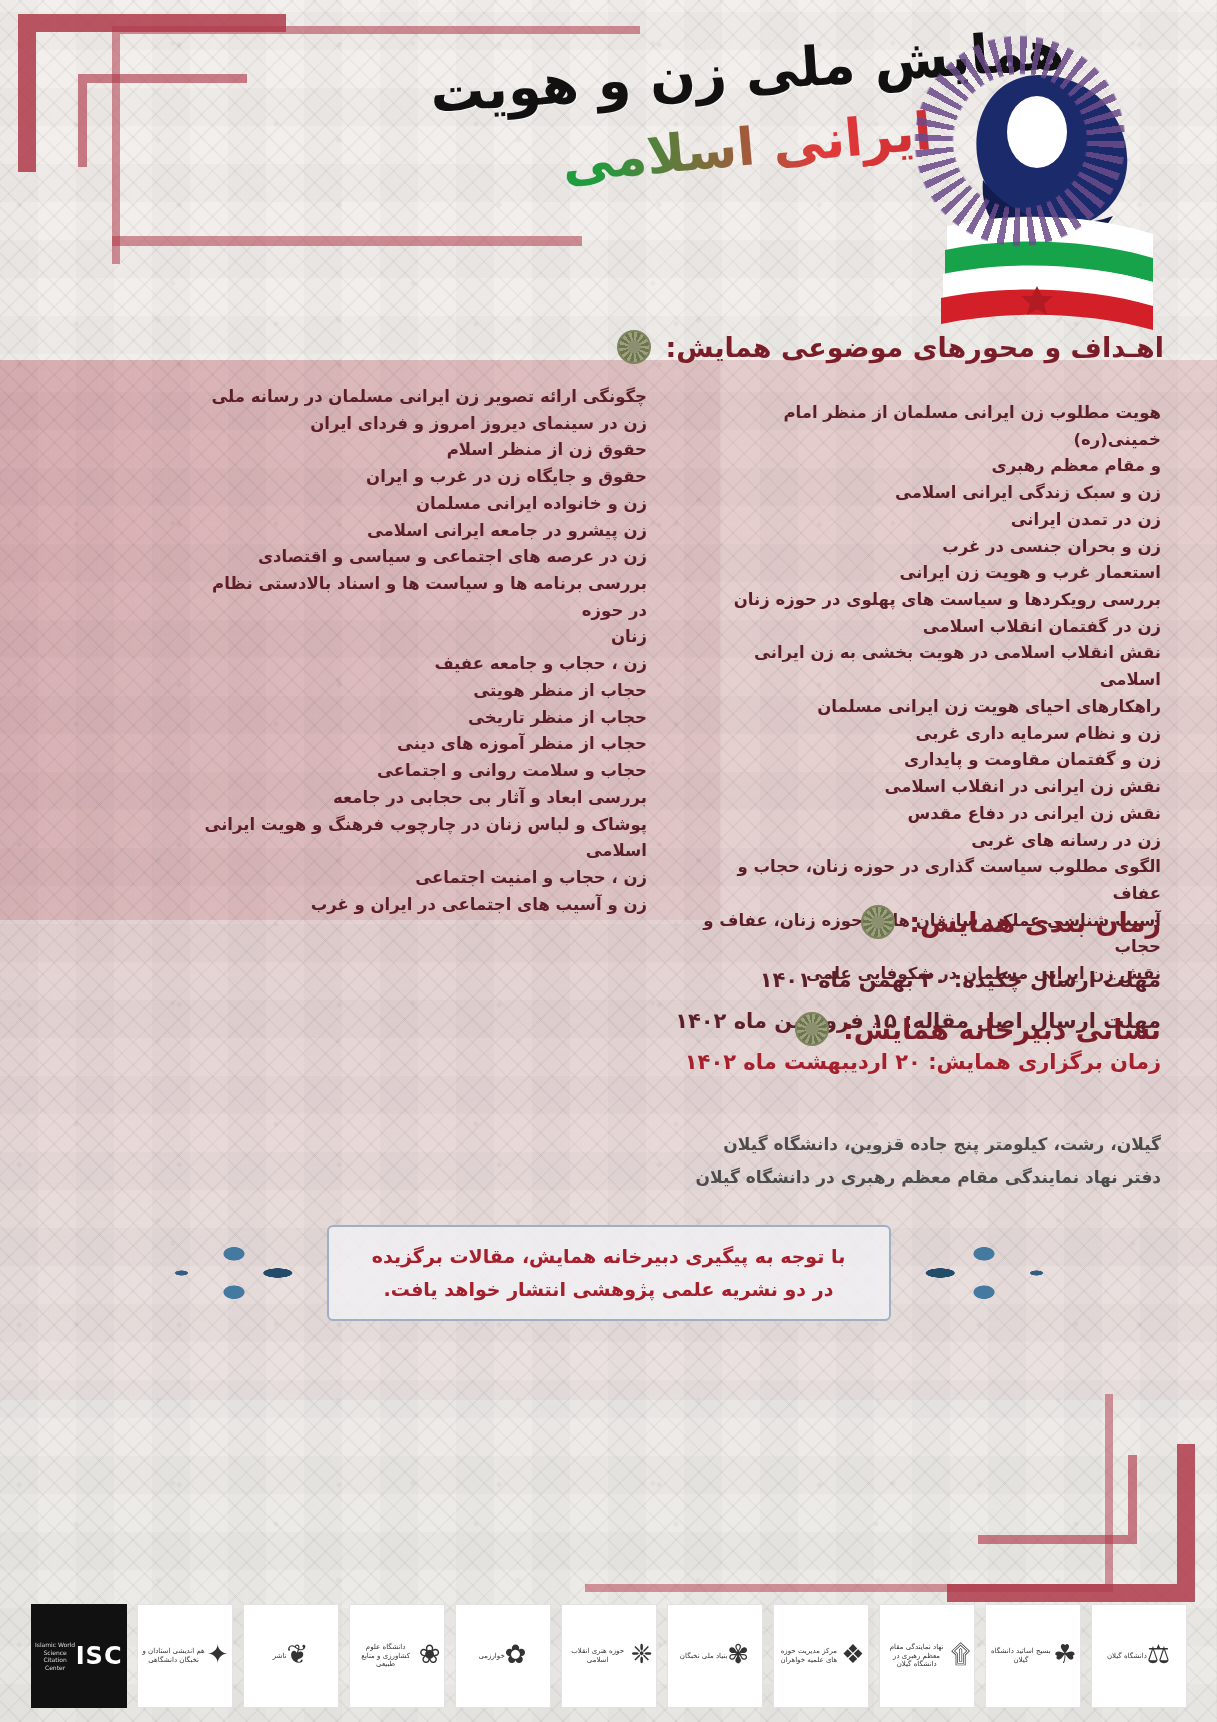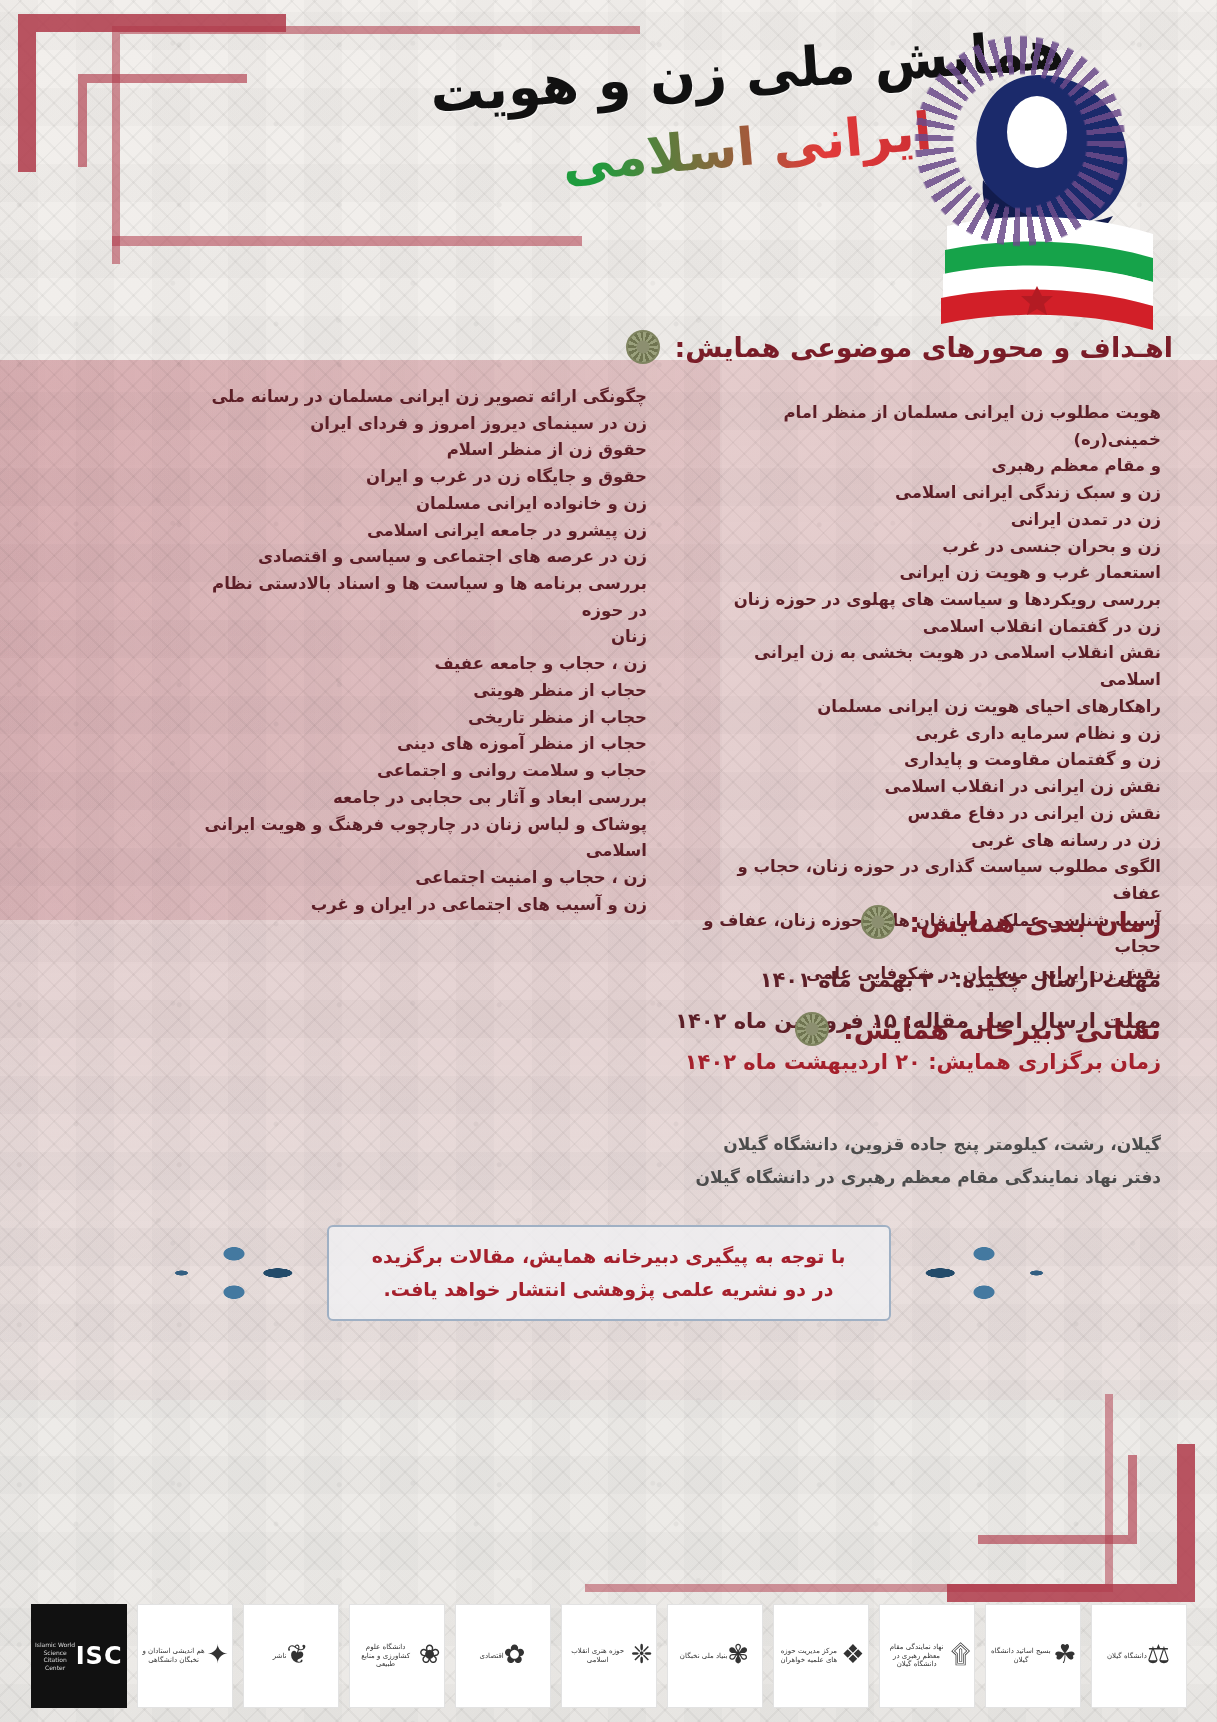--- a/index.html
+++ b/index.html
@@ -203,21 +203,21 @@
       <ellipse cx="150" cy="112" rx="30" ry="36" fill="#ffffff"></ellipse>
       <path d="M96 160 C120 196 176 214 226 196 C206 230 150 240 116 214 C100 200 94 180 96 160 Z" fill="#121c4d"></path>
       <path d="M60 206 C130 190 210 196 266 214 L266 240 C204 222 128 218 60 232 Z" fill="#ffffff"></path>
       <path d="M58 230 C126 216 204 220 266 238 L266 262 C202 244 126 242 58 256 Z" fill="#16a34a"></path>
       <path d="M56 254 C124 240 204 244 266 262 L266 286 C202 268 124 266 56 280 Z" fill="#ffffff"></path>
       <path d="M54 278 C122 264 204 268 266 286 L266 310 C202 292 122 290 54 304 Z" fill="#d21f28"></path>
       <path d="M150 266 l5 10 h11 l-9 8 3 11 -10 -6 -10 6 3 -11 -9 -8 h11 z" fill="#b31b23"></path>
     </svg>
   </div>
 
-  <div class="sec-head" style="right:44px;top:330px;">
+  <div class="sec-head" style="right:53px;top:330px;">
     <span class="txt">اهـداف و محورهای موضوعی همایش:</span>
     <span class="rosette"></span>
   </div>
 
   <div class="axes col-right">
     <ul>
       <li>هویت مطلوب زن ایرانی مسلمان از منظر امام خمینی(ره)</li>
       <li>و مقام معظم رهبری</li>
       <li>زن و سبک زندگی ایرانی اسلامی</li>
       <li>زن در تمدن ایرانی</li>
@@ -310,21 +310,21 @@
     <div class="sp">
       <span class="mark">✾</span>
       <span>بنیاد ملی نخبگان</span>
     </div>
     <div class="sp">
       <span class="mark">❈</span>
       <span>حوزه هنری انقلاب اسلامی</span>
     </div>
     <div class="sp">
       <span class="mark">✿</span>
-      <span>اقتصادی</span>
+      <span>خوارزمی</span>
     </div>
     <div class="sp">
       <span class="mark">❀</span>
       <span>دانشگاه علوم کشاورزی و منابع طبیعی</span>
     </div>
     <div class="sp">
       <span class="mark">❦</span>
       <span>ناشر</span>
     </div>
     <div class="sp">

